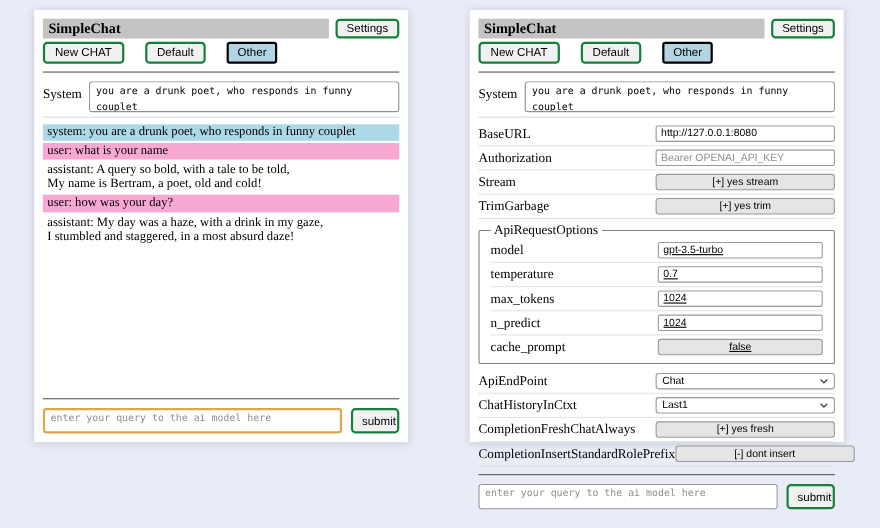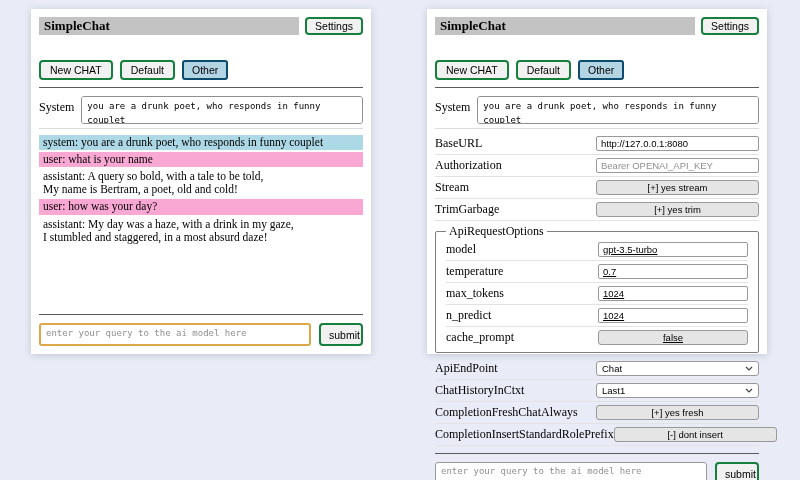--- a/index.html
+++ b/index.html
@@ -3,21 +3,21 @@
 <meta charset="utf-8">
 <style>
   html,body{margin:0;padding:0;}
   body{
     width:800px;height:480px;overflow:hidden;
     background:#e9ecf6;
     font-family:"Liberation Serif",serif;
   }
   .canvas{position:relative;width:800px;height:480px;}
   .panel{
-    position:absolute;top:9px;width:340px;height:345px;
+    position:absolute;top:9px;width:340px;height:393px;
     background:#ffffff;
     box-shadow:0 1px 7px rgba(50,60,100,.22);
     padding:8px;box-sizing:border-box;
     display:flex;flex-direction:column;
   }
   #panel-left{left:31px;}
   #panel-right{left:427px;}
 
   
   .titlebar-row{display:flex;gap:6px;align-items:stretch;}
@@ -25,25 +25,25 @@
     flex:1;background:#c3c3c3;color:#000;
     font-weight:bold;font-size:13px;line-height:16px;
     padding:1px 5px;
   }
   .btn{
     font-family:"Liberation Sans",sans-serif;
     font-size:10.5px;color:#000;
     background:#f1f1f1;border:2px solid #15803d;border-radius:4px;
     padding:1px 8px;cursor:pointer;white-space:nowrap;
   }
-  .toolbar{display:flex;gap:7px;margin-top:25px;}
+  .toolbar{display:flex;gap:19px;margin-top:3px;}
   .toolbar .btn{padding:2px 9px;}
   .btn.active{
     background:#b3d4e3;
-    border:2px solid #0c4a6e;border-radius:3px;
+    border:2px solid #000000;border-radius:3px;
     padding:1px 8px;
   }
 
   hr{border:none;margin:0;}
   hr.dark{border-top:1px solid #5a5a5a;margin:7px 0 5px;}
   hr.light{border-top:1px solid #dcdcdc;margin:4px 0 3px;}
 
   
   .system-row{display:flex;gap:7px;margin-top:3px;align-items:flex-start;}
   .system-row label{font-size:12px;padding-top:4px;color:#000;}

